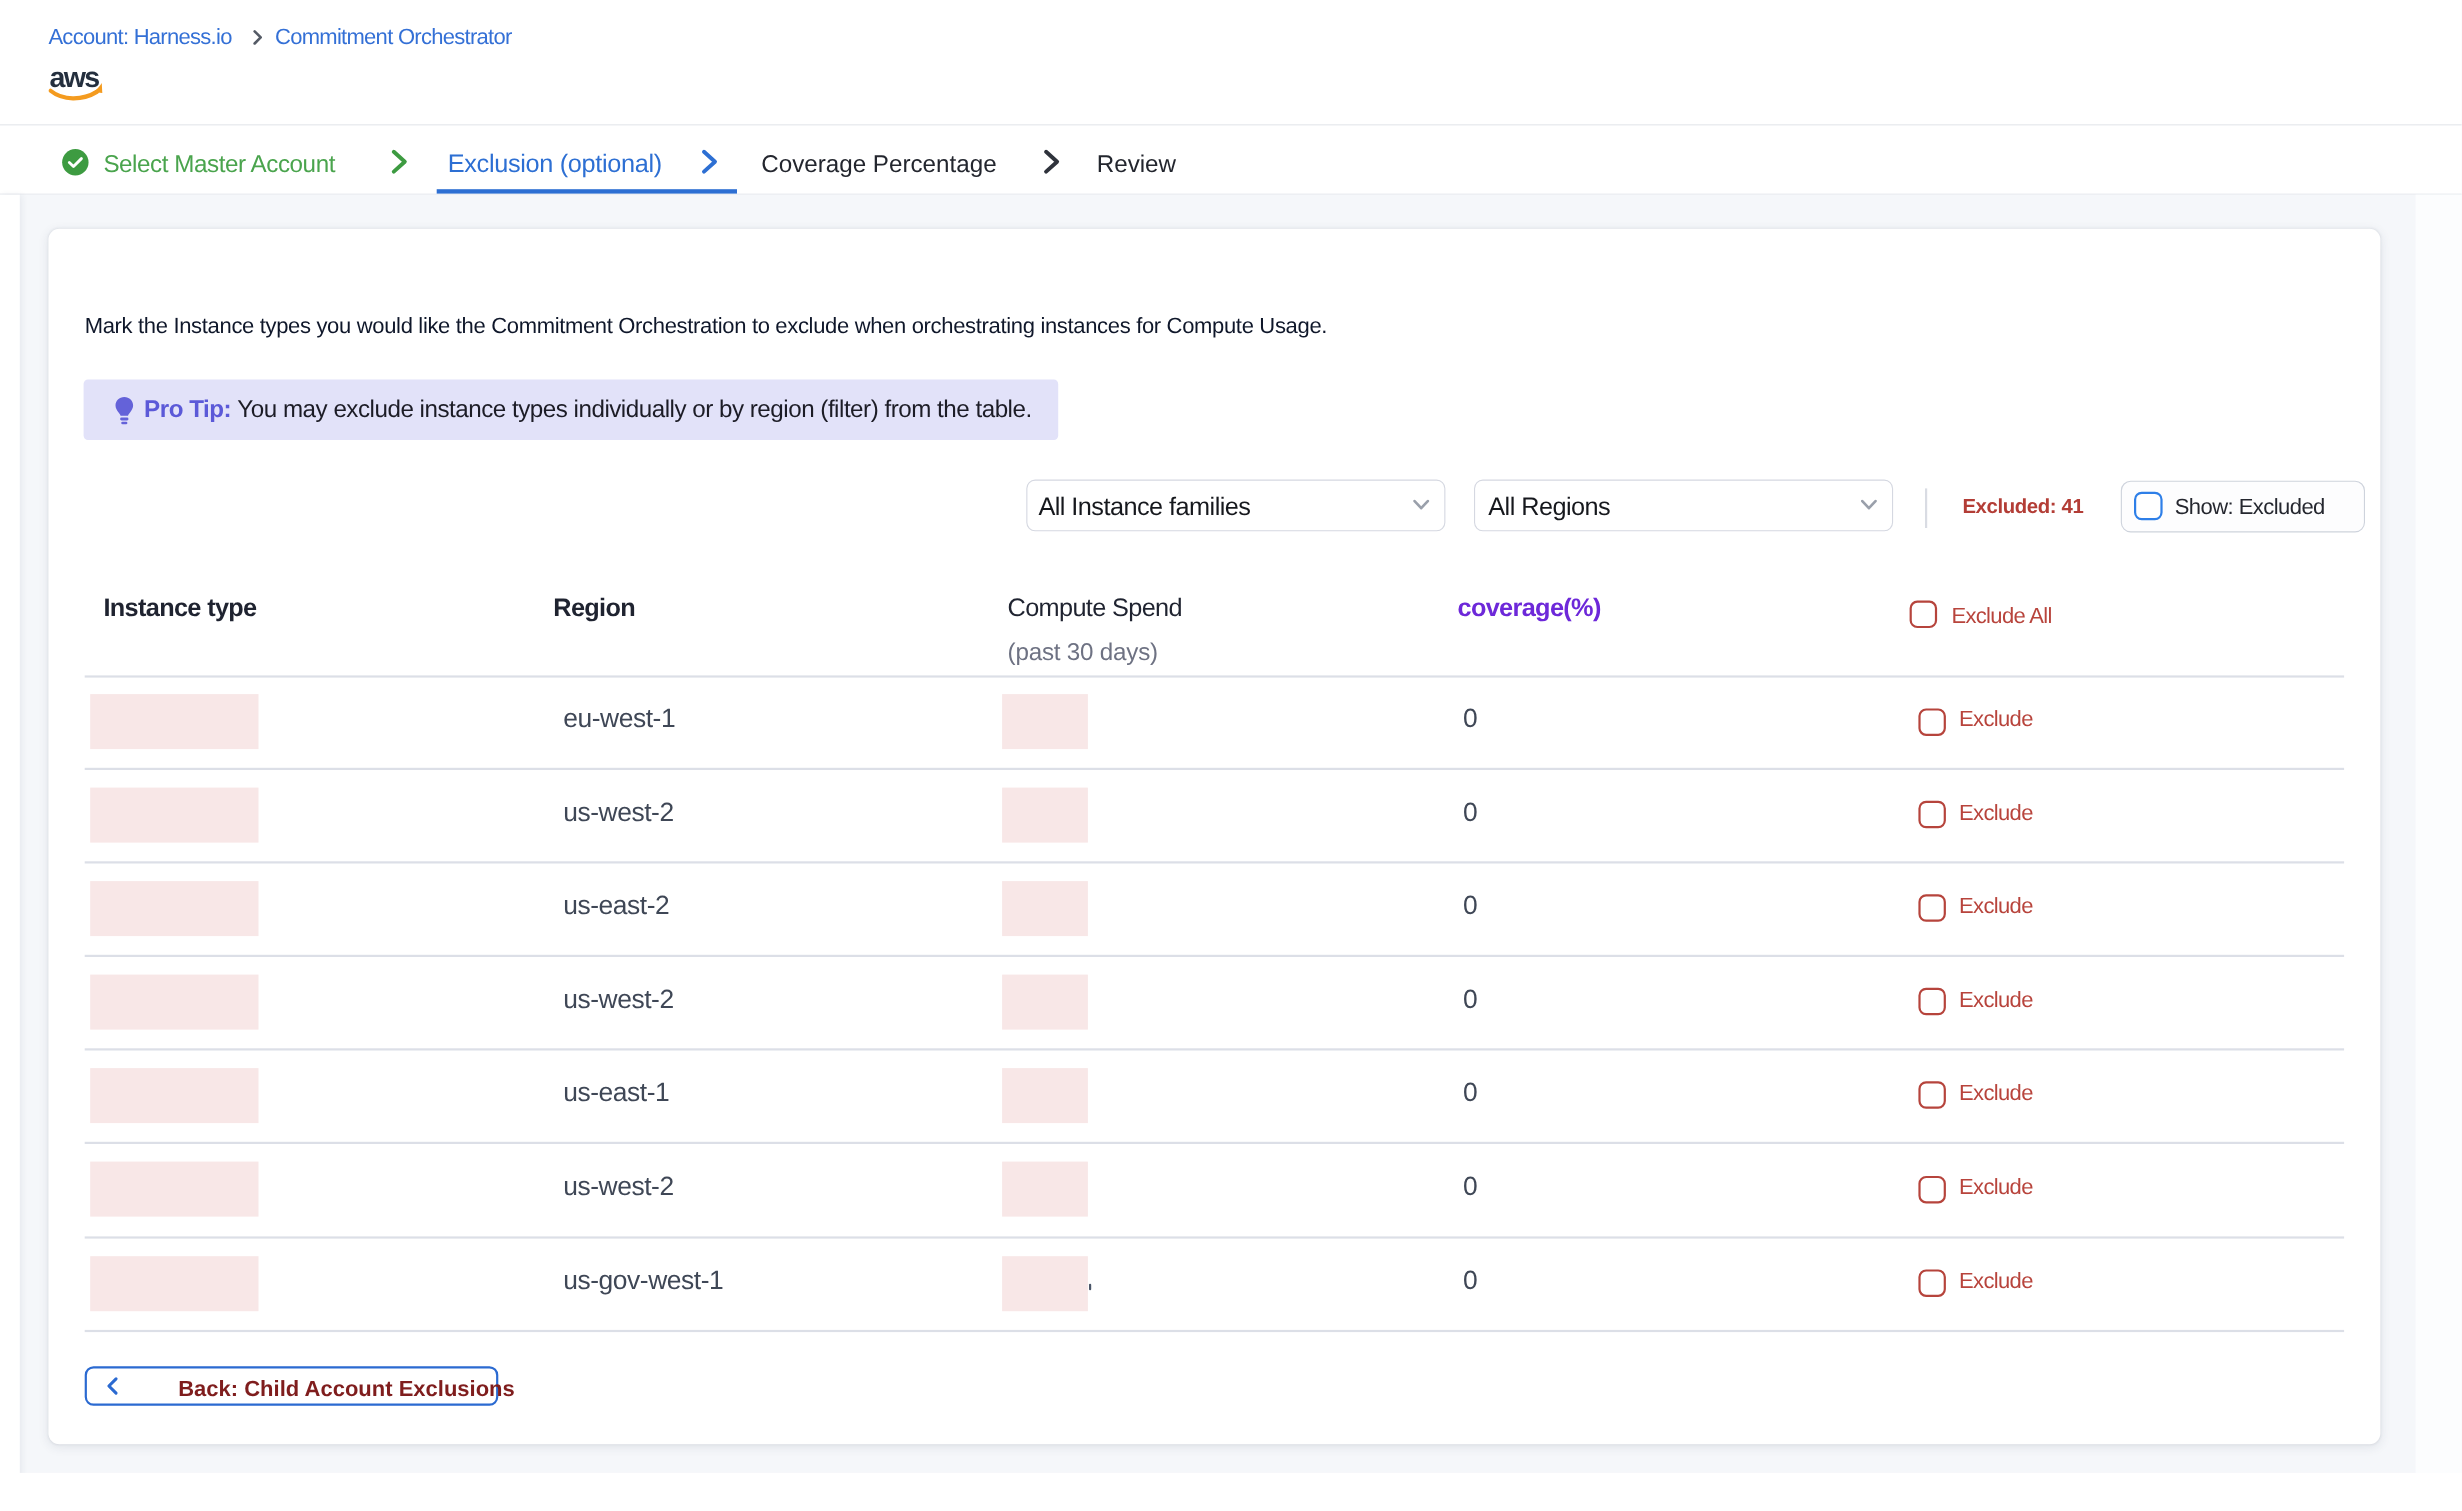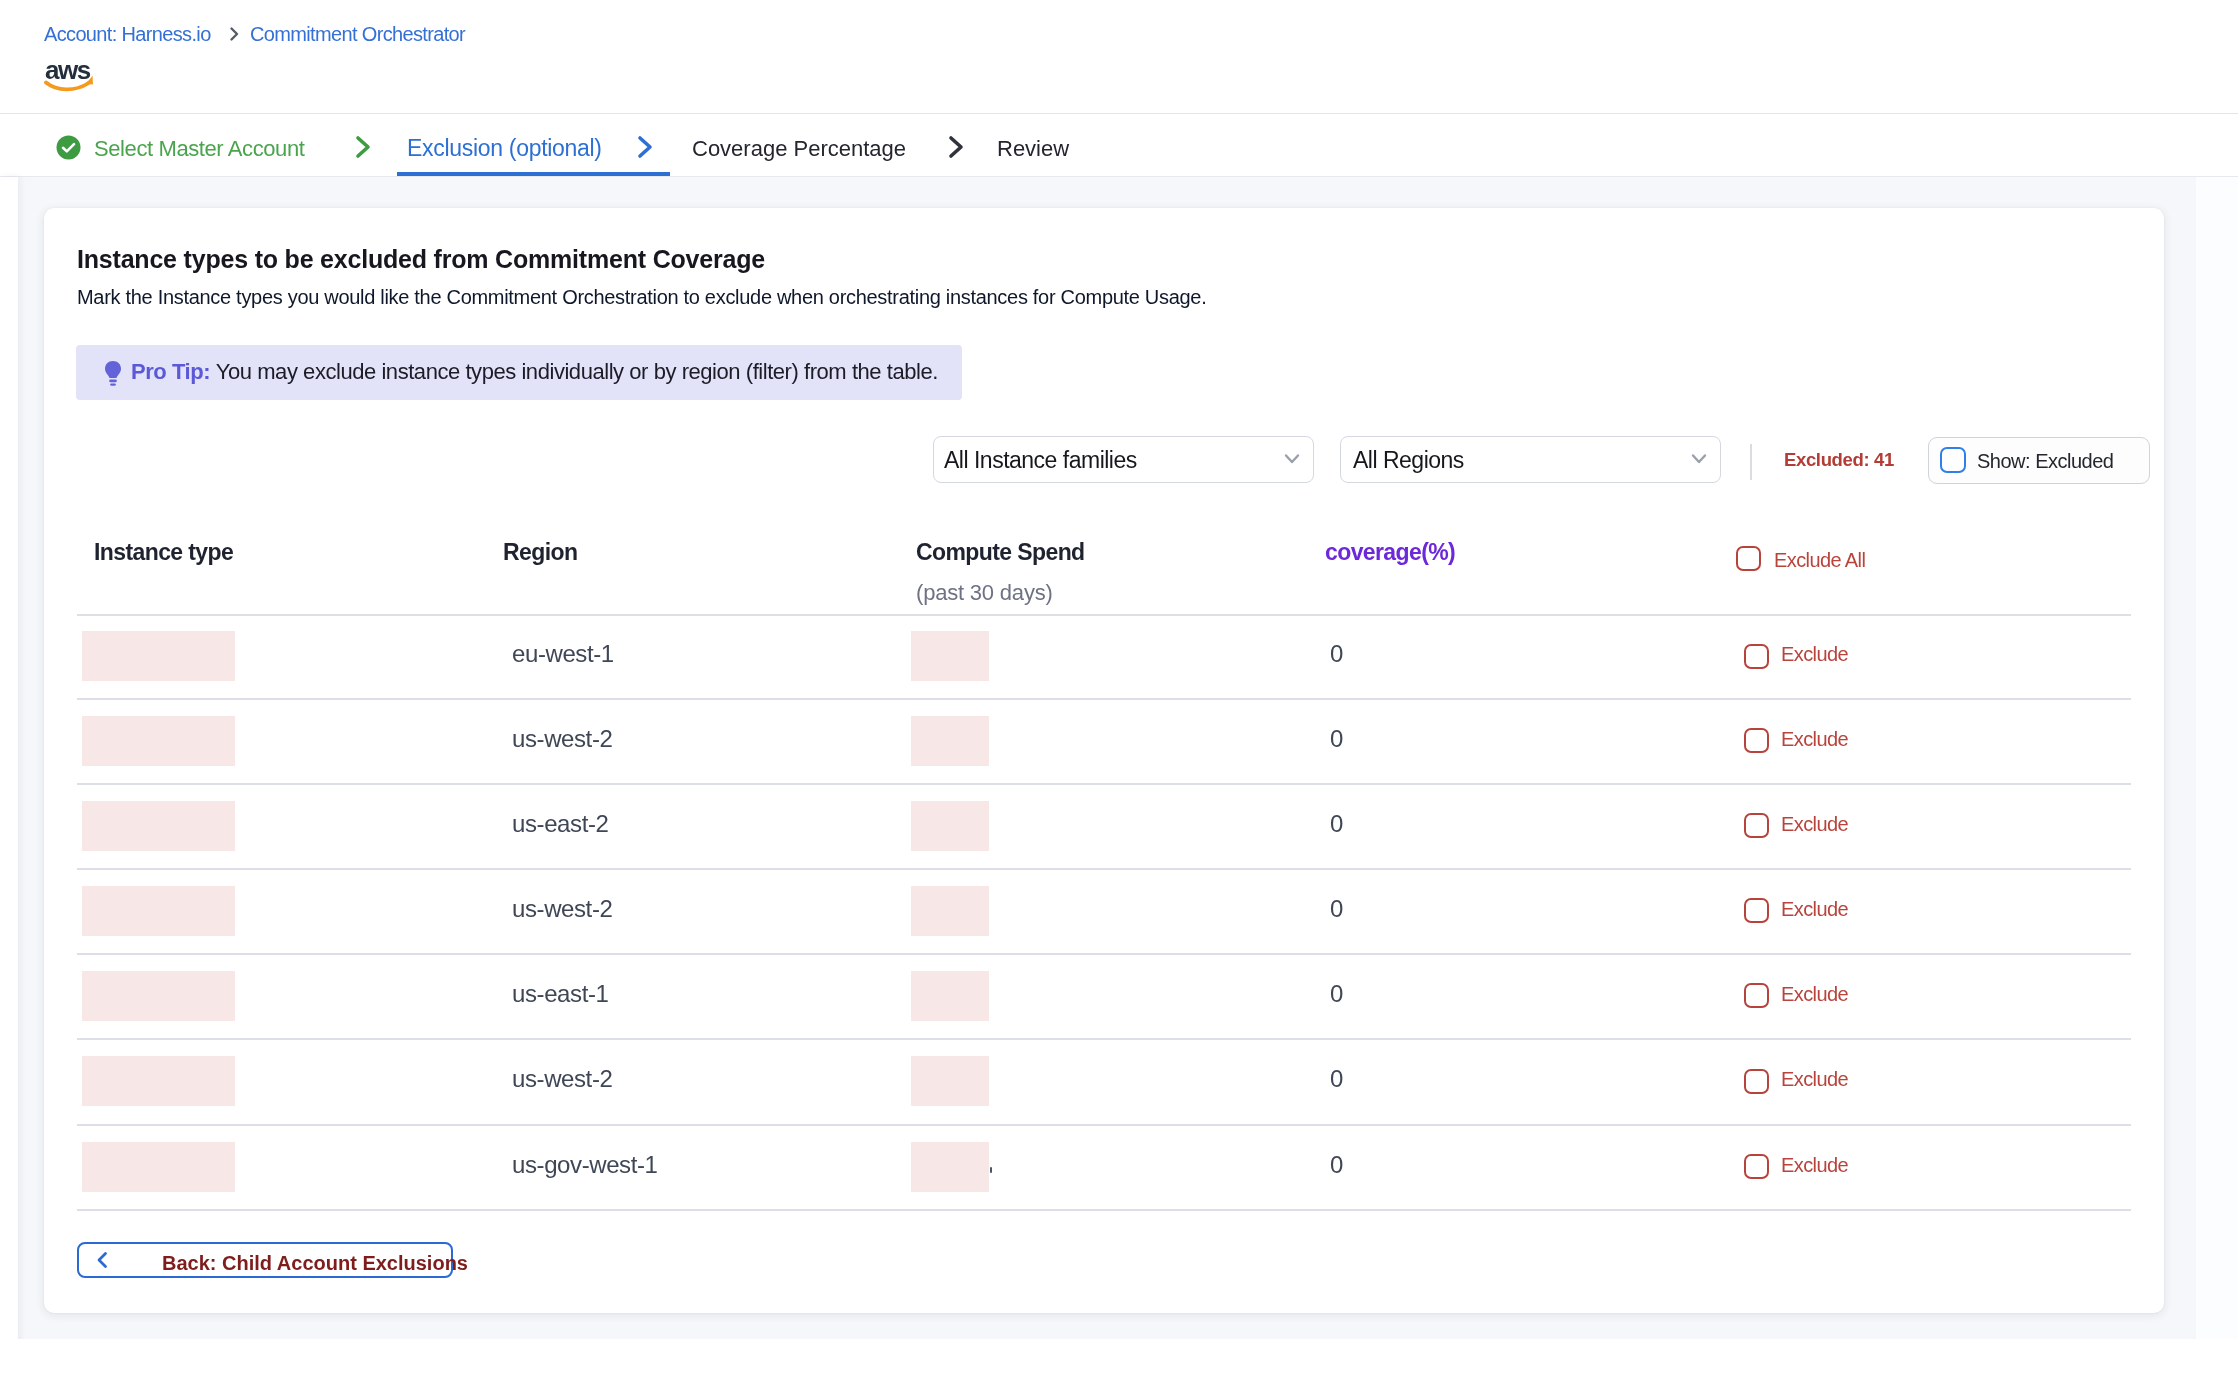--- a/index.html
+++ b/index.html
@@ -41,21 +41,20 @@
       <path d="M9 4 L19 13 L9 22" fill="none" stroke="#2d6fd3" stroke-width="3.6" stroke-linecap="round" stroke-linejoin="round"></path>
     </svg>
   <div class="t" style="left:692px;top:138px;font-size:22px;color:#23262e;">Coverage Percentage</div>
   <svg class="abs" style="left:942px;top:134px;" width="26" height="26" viewBox="0 0 26 26">
       <path d="M9 4 L19 13 L9 22" fill="none" stroke="#2f333c" stroke-width="3.6" stroke-linecap="round" stroke-linejoin="round"></path>
     </svg>
   <div class="t" style="left:997px;top:138px;font-size:22px;color:#23262e;">Review</div>
   <div class="abs" style="left:397px;top:172px;width:273px;height:4px;background:#2d6fd3;"></div>
 
   <div class="abs" id="card" style="left:44px;top:208px;width:2120px;height:1105px;background:#fff;border-radius:10px;box-shadow:0 2px 10px rgba(40,50,80,0.10),0 0 2px rgba(40,50,80,0.08);">
-    <div class="t" style="left:33px;top:38.5px;font-size:25px;font-weight:bold;letter-spacing:-0.2px;color:#17171f;">Instance types to be excluded from Commitment Coverage</div>
     <div class="t" style="left:33px;top:78.6px;font-size:20px;letter-spacing:-0.3px;color:#0f172a;">Mark the Instance types you would like the Commitment Orchestration to exclude when orchestrating instances for Compute Usage.</div>
 
     <div class="abs" style="left:32px;top:137px;width:886px;height:55px;background:#e2e2f9;border-radius:4px;"></div>
     <svg class="abs" style="left:60px;top:152px;" width="18" height="26" viewBox="0 0 18 26">
       <path d="M9 1 C4.3 1 1 4.4 1 8.7 C1 11.4 2.5 13.3 3.8 14.9 C4.8 16.1 5.4 17 5.6 18 L12.4 18 C12.6 17 13.2 16.1 14.2 14.9 C15.5 13.3 17 11.4 17 8.7 C17 4.4 13.7 1 9 1 Z" fill="#6462d9"></path>
       <rect x="5.2" y="19.6" width="7.6" height="2.6" rx="1.3" fill="#6462d9"></rect>
       <rect x="6.2" y="23.4" width="5.6" height="2.4" rx="1.2" fill="#6462d9"></rect>
     </svg>
     <div class="t" style="left:87px;top:152.5px;font-size:22px;font-weight:bold;letter-spacing:-0.45px;color:#5b59d8;">Pro Tip: <span style="font-weight:normal;color:#1c1c26;">You may exclude instance types individually or by region (filter) from the table.</span></div>
 
@@ -73,21 +72,21 @@
 
     <div class="abs" style="left:1706px;top:236px;width:2px;height:36px;background:#d9dce3;"></div>
     <div class="t" style="left:1740px;top:243.1px;font-size:18.5px;font-weight:bold;letter-spacing:-0.35px;color:#b33d36;">Excluded: 41</div>
 
     <div class="abs" style="left:1884px;top:228.5px;width:222px;height:47px;background:#fdfdfe;border:1.6px solid #ced3dc;border-radius:9px;"></div>
     <div class="abs" style="left:1896px;top:239px;width:26px;height:26px;border:2.6px solid #2e7fe8;border-radius:7px;background:#fff;"></div>
     <div class="t" style="left:1933px;top:242.6px;font-size:20px;letter-spacing:-0.5px;color:#25272f;">Show: Excluded</div>
 
     <div class="t" style="left:50px;top:333.3px;font-size:23px;font-weight:bold;letter-spacing:-0.6px;color:#1f2330;">Instance type</div>
     <div class="t" style="left:459px;top:333.3px;font-size:23px;font-weight:bold;letter-spacing:-0.6px;color:#1f2330;">Region</div>
-    <div class="t" style="left:872px;top:333.3px;font-size:23px;font-weight:bold;letter-spacing:-0.6px;color:#1f2330;text-align:right;">Compute Spend</div>
+    <div class="t" style="left:872px;top:333.3px;font-size:23px;font-weight:normal;letter-spacing:-0.6px;color:#1f2330;text-align:right;">Compute Spend</div>
     <div class="t" style="left:872px;top:374.4px;font-size:22px;letter-spacing:-0.2px;color:#6e7283;">(past 30 days)</div>
     <div class="t" style="left:1281px;top:333.3px;font-size:23px;font-weight:bold;letter-spacing:-0.6px;color:#6d28d9;">coverage(%)</div>
     <div class="abs" style="left:1692px;top:338px;width:25px;height:25px;border:2.5px solid #b6443c;border-radius:7px;background:#fff;"></div>
     <div class="t" style="left:1730px;top:342px;font-size:20px;letter-spacing:-0.6px;color:#b8443c;">Exclude All</div>
     <div class="abs" style="left:33px;top:406px;width:2054px;height:2px;background:#dcdfe7;"></div>
 
     <div class="abs" style="left:38px;top:423.0px;width:153px;height:50px;background:#f8e7e7;"></div>
     <div class="t" style="left:468px;top:434.4px;font-size:24px;letter-spacing:-0.4px;color:#3f4756;">eu-west-1</div>
     <div class="abs" style="left:867px;top:423.0px;width:78px;height:50px;background:#f8e7e7;"></div>
     <div class="t" style="left:1286px;top:434.4px;font-size:24px;color:#3f4756;">0</div>

